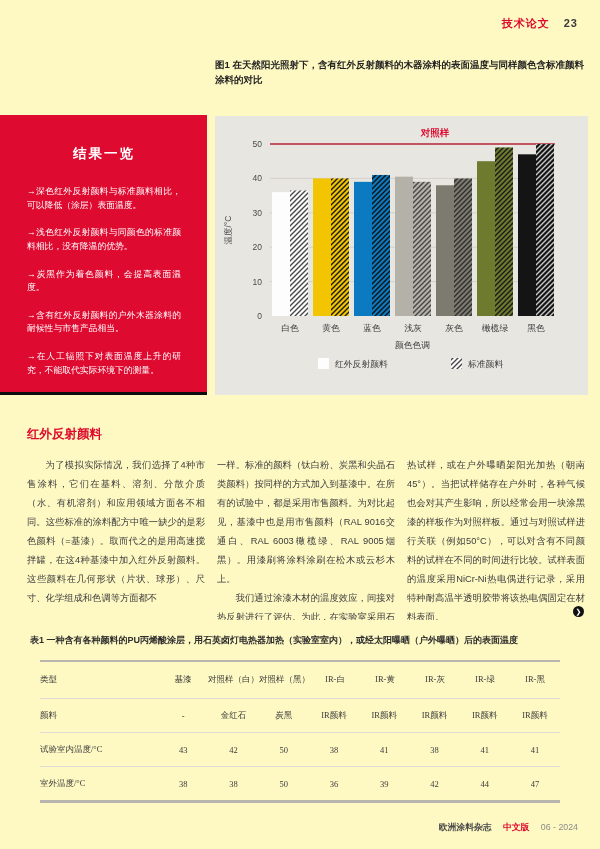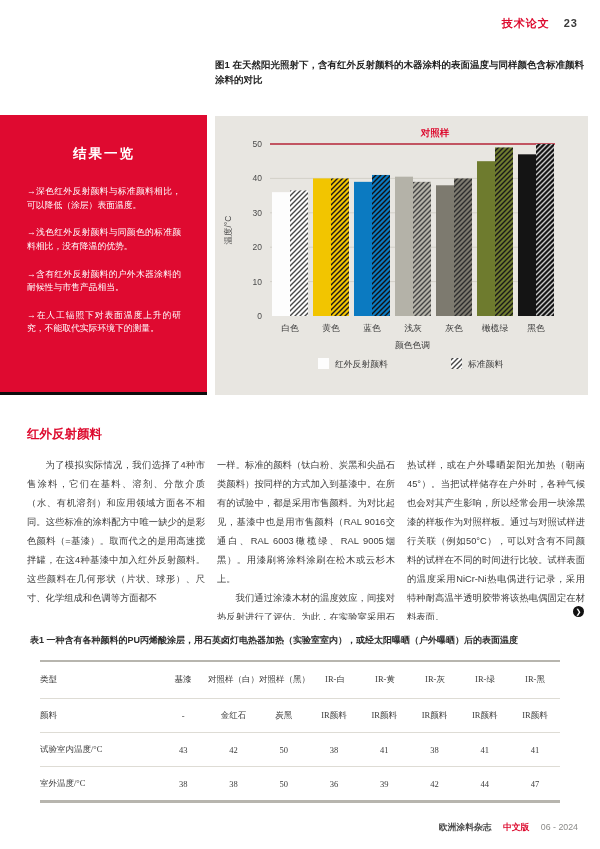--- a/index.html
+++ b/index.html
@@ -1,17 +1,17 @@
 <!DOCTYPE html>
 <html><head>
 <meta charset="utf-8">
 <style>
   html,body{margin:0;padding:0;background:#9a9a9a;}
   .page{
-    position:relative;width:600px;height:849px;margin:0 auto;background:#ffffff;
+    position:relative;width:600px;height:849px;margin:0 auto;background:#fef9c3;
     font-family:"Liberation Sans","DejaVu Sans",sans-serif;overflow:hidden;
   }
   
   .header{position:absolute;top:16px;right:22px;font-size:11px;font-weight:bold;letter-spacing:1px;}
   .header .section{color:#dd0a2e;}
   .header .pagenum{color:#3a3a3a;margin-left:14px;}
   
   .fig-title{position:absolute;left:215px;top:58px;width:372px;font-size:9.5px;font-weight:bold;color:#222;line-height:1.55;}
   
   .sidebar{
@@ -63,20 +63,21 @@
     <span class="section">技术论文</span><span class="pagenum">23</span>
   </div>
 
   <div class="fig-title">图1 在天然阳光照射下，含有红外反射颜料的木器涂料的表面温度与同样颜色含标准颜料涂料的对比</div>
 
   <div class="sidebar">
     <h3>结果一览</h3>
     <div>
         <div class="bullet">→深色红外反射颜料与标准颜料相比，可以降低（涂层）表面温度。</div>
         <div class="bullet">→浅色红外反射颜料与同颜色的标准颜料相比，没有降温的优势。</div>
+        <div class="bullet">→炭黑作为着色颜料，会提高表面温度。</div>
         <div class="bullet">→含有红外反射颜料的户外木器涂料的耐候性与市售产品相当。</div>
         <div class="bullet">→在人工辐照下对表面温度上升的研究，不能取代实际环境下的测量。</div>
       </div>
   </div>
 
   <div class="chart-box">
     <svg viewBox="0 0 373 279" xmlns="http://www.w3.org/2000/svg">
         <defs>
           <pattern id="pat0" width="5" height="5" patternUnits="userSpaceOnUse">
             <rect width="5" height="5" fill="#fdfdfd"></rect>

